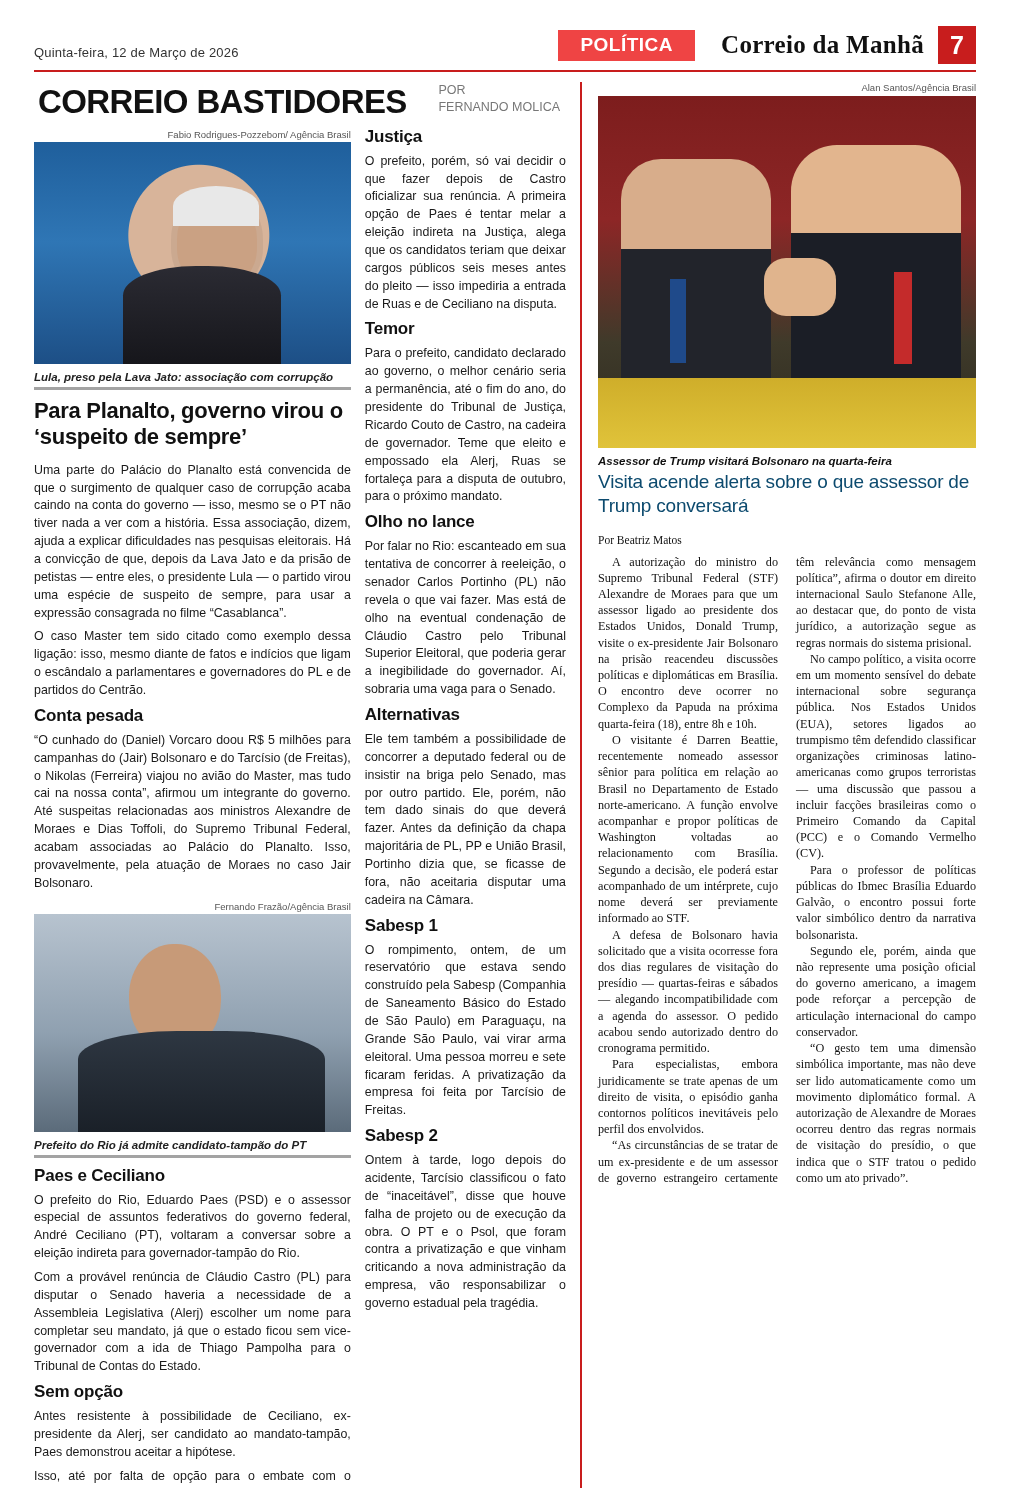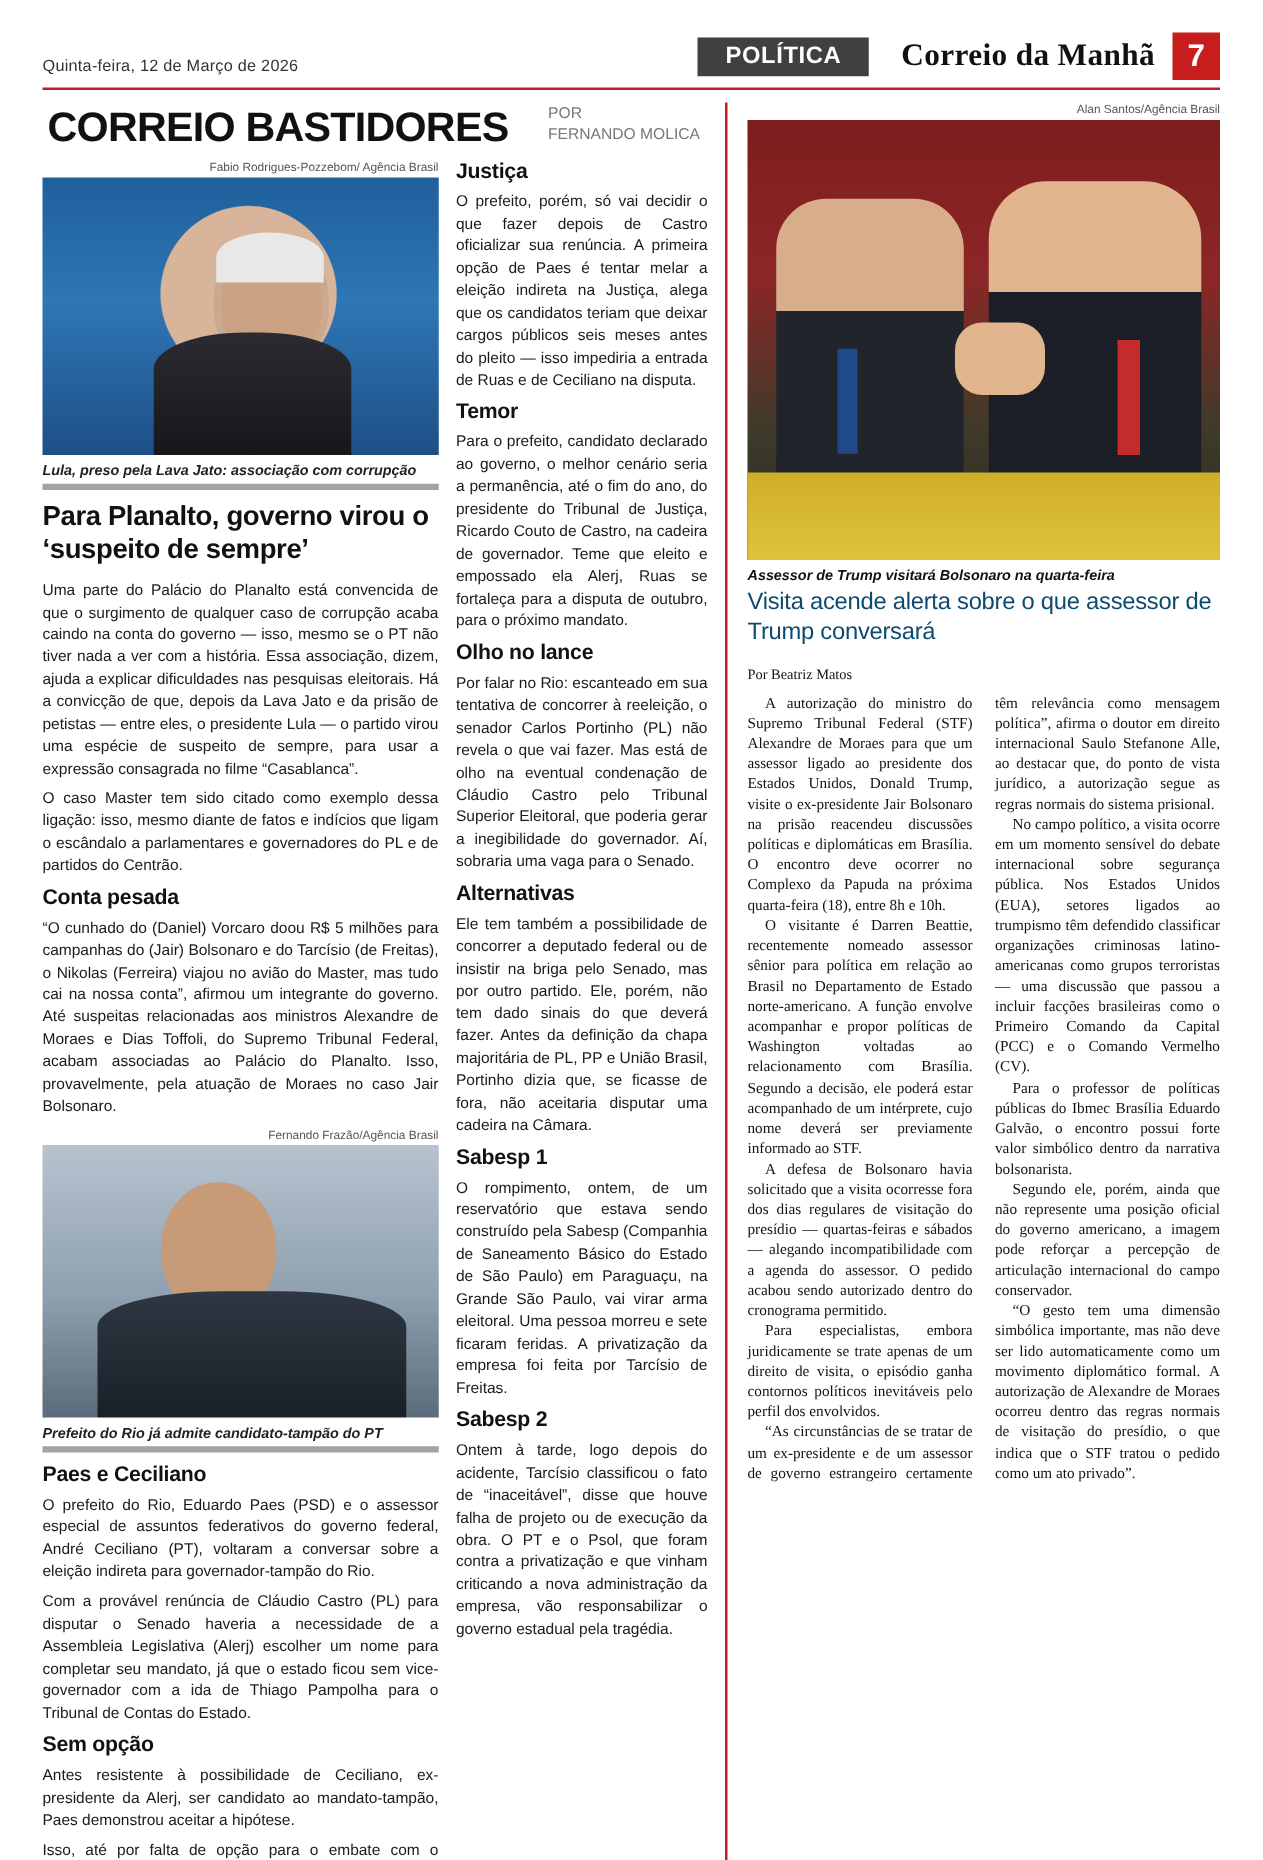--- a/index.html
+++ b/index.html
@@ -12,21 +12,21 @@
     position:relative;
     overflow:hidden;
   }
   .page { width:1010px; height:1488px; padding:30px 34px 18px 34px; position:relative; }
 
   
   .masthead { display:flex; align-items:flex-end; justify-content:space-between; height:34px; }
   .dateline { font-size:13px; color:#333; letter-spacing:.2px; padding-bottom:4px; }
   .masthead-right { display:flex; align-items:center; gap:0; }
   .section-tag {
-    background:#404040; color:#fff; font-weight:bold; font-size:19px;
+    background:#ef4444; color:#fff; font-weight:bold; font-size:19px;
     padding:4px 22px 5px 22px; letter-spacing:.5px;
   }
   .paper-name {
     font-family:"Liberation Serif", serif; font-weight:bold; font-size:25px;
     letter-spacing:.3px; padding:0 14px 0 26px; color:#111;
   }
   .page-num {
     background:#c81d1d; color:#fff; font-weight:bold; font-size:25px;
     width:38px; height:38px; display:flex; align-items:center; justify-content:center;
   }
@@ -42,21 +42,21 @@
   .bastidores-title { font-size:33px; font-weight:bold; letter-spacing:-.6px; }
   .bastidores-by { font-size:12.5px; color:#777; line-height:1.35; text-align:left; padding-bottom:5px; }
   .bastidores-by .by-name { color:#777; }
 
   .left-inner { display:flex; gap:14px; }
   .col-a { width:318px; }
   .col-b { width:202px; }
 
   .credit { font-size:9.5px; color:#555; text-align:right; padding:2px 0 2px 0; }
   .photo { width:100%; position:relative; overflow:hidden; }
-  .caption { font-size:11.5px; font-style:italic; font-weight:bold; color:#222; padding:7px 0 4px 0; border-bottom:5px solid #a3a3a3; margin-bottom:8px;}
+  .caption { font-size:11.5px; font-style:italic; font-weight:bold; color:#222; padding:7px 0 4px 0; border-bottom:3px solid #a3a3a3; margin-bottom:8px;}
 
   h2.headline {
     font-size:22px; line-height:1.18; font-weight:600; margin:6px 0 12px 0; letter-spacing:-.3px;
   }
   .body-text { font-size:12.4px; line-height:1.44; text-align:justify; color:#1a1a1a; }
   .body-text p { margin:0 0 6px 0; }
   h3.sub {
     font-size:17px; font-weight:600; margin:4px 0 6px 0; letter-spacing:-.2px;
   }
   .col-b h3.sub:first-child { margin-top:0; }

